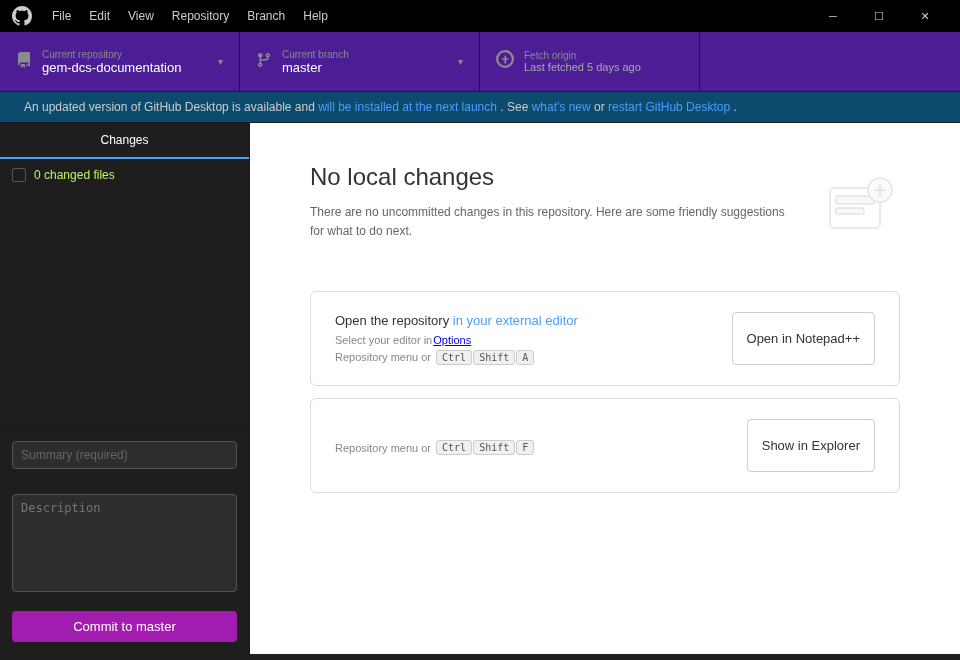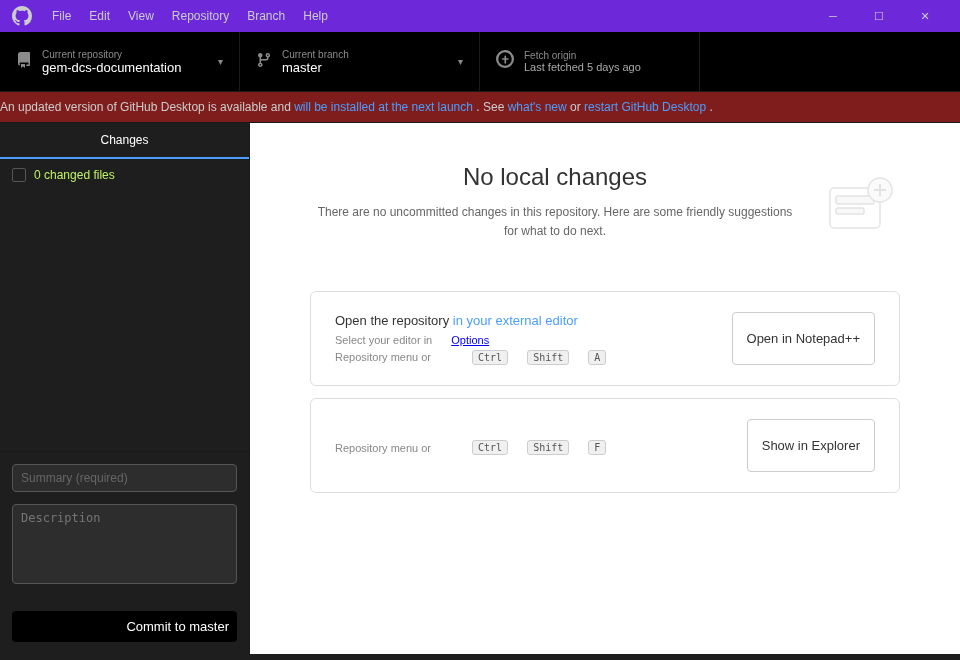--- a/index.html
+++ b/index.html
@@ -10,21 +10,21 @@
       color: #ccc;
       font-family: -apple-system, BlinkMacSystemFont, 'Segoe UI', sans-serif;
       font-size: 12px;
       overflow: hidden;
     }
 
     
     .titlebar {
       display: flex;
       align-items: center;
-      background: #6d28d9;
+      background: #000000;
       height: 32px;
       padding: 0 12px;
       -webkit-app-region: drag;
       user-select: none;
     }
     .titlebar-menus {
       display: flex;
       align-items: center;
       gap: 2px;
       flex: 1;
@@ -55,21 +55,21 @@
       align-items: center;
       justify-content: center;
       cursor: pointer;
       color: #ccc;
       font-size: 11px;
     }
 
     
     .toolbar {
       display: flex;
-      background: #000000;
+      background: #4c1d95;
       height: 60px;
       border-bottom: 1px solid #1a1a1a;
     }
     .toolbar-section {
       display: flex;
       align-items: center;
       padding: 0 16px;
       cursor: pointer;
       border-right: 1px solid #1a1a1a;
       min-width: 240px;
@@ -100,22 +100,22 @@
     }
     .toolbar-arrow {
       margin-left: auto;
       color: #8b8b8b;
       font-size: 10px;
     }
     .toolbar-spacer { flex: 1; }
 
     
     .banner {
-      background: #7f1d1d;
-      padding: 8px 0;
+      background: #0c4a6e;
+      padding: 8px 24px;
       font-size: 12px;
       color: #ccc;
       border-bottom: 1px solid #1a1a1a;
     }
     .banner a { color: #4a9eff; text-decoration: none; }
 
     
     .main-layout {
       display: flex;
       height: calc(660px - 32px - 60px - 37px);
@@ -183,47 +183,46 @@
     }
     .summary-input {
       width: 100%;
       background: #2d2d2d;
       border: 1px solid #555;
       border-radius: 4px;
       padding: 6px 8px;
       color: #8b8b8b;
       font-size: 12px;
       outline: none;
-      margin-bottom: 12px;
+      margin-bottom: 25px;
     }
     .summary-input::placeholder { color: #666; }
     .description-input {
       width: 100%;
-      height: 80px;
+      height: 98px;
       background: #2d2d2d;
       border: 1px solid #555;
       border-radius: 4px;
       padding: 6px 8px;
       color: #e5e5e5;
       font-size: 12px;
       outline: none;
       resize: none;
-      margin-bottom: 24px;
+      margin-bottom: 16px;
     }
     .commit-btn {
       width: 100%;
-      background: #000000;
+      background: #a21caf;
       color: #fff;
       border: none;
       border-radius: 4px;
       padding: 8px;
       font-size: 13px;
       cursor: pointer;
       font-weight: 500;
-      text-align: right;
     }
 
     
     .content {
       flex: 1;
       background: #fff;
       display: flex;
       flex-direction: column;
       align-items: center;
       justify-content: flex-start;
@@ -233,21 +232,20 @@
     }
     .no-changes-container {
       display: flex;
       align-items: flex-start;
       width: 100%;
       gap: 20px;
       margin-bottom: 40px;
     }
     .no-changes-text {
       flex: 1;
-      text-align: center;
     }
     .no-changes-title {
       font-size: 24px;
       color: #333;
       margin-bottom: 12px;
       font-weight: 400;
     }
     .no-changes-desc {
       font-size: 12px;
       color: #666;
@@ -275,21 +273,21 @@
       color: #333;
       font-weight: 500;
       margin-bottom: 6px;
     }
     .suggestion-info h3 a { color: #4a9eff; text-decoration: none; }
     .suggestion-shortcut {
       font-size: 11px;
       color: #888;
       display: flex;
       align-items: center;
-      gap: 19px;
+      gap: 1px;
       margin-top: 4px;
     }
     .kbd {
       background: #f0f0f0;
       border: 1px solid #ccc;
       border-radius: 3px;
       padding: 1px 5px;
       font-size: 10px;
       color: #555;
       font-family: monospace;

